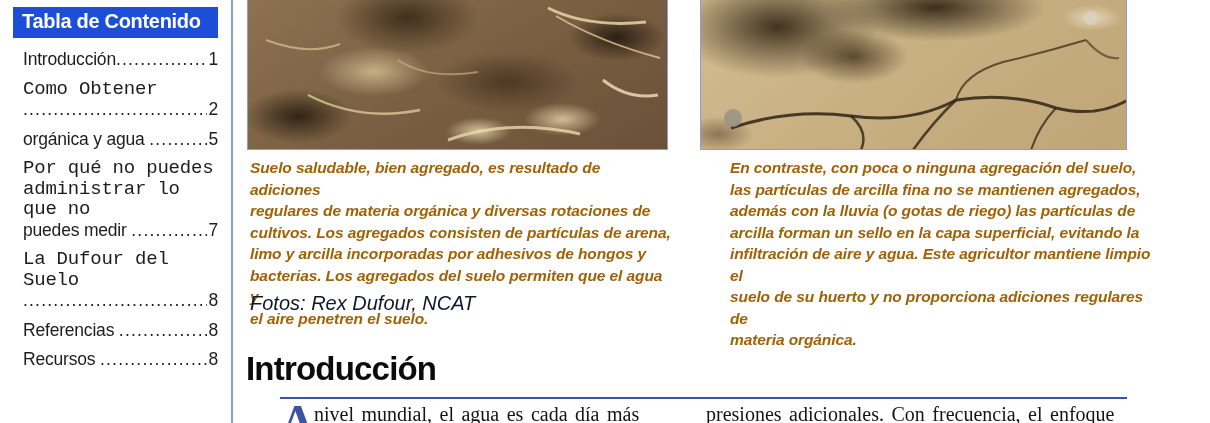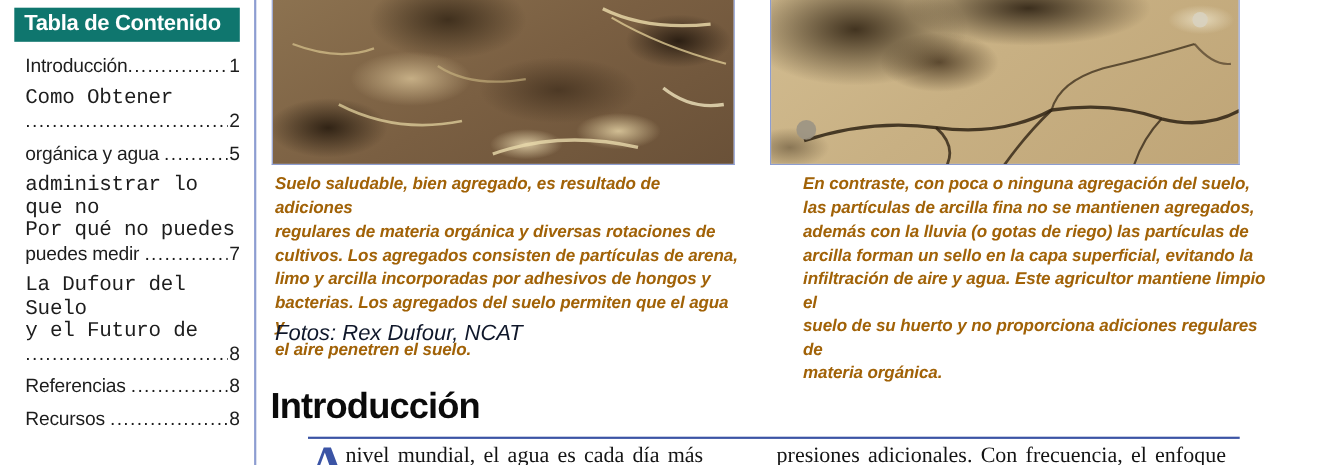--- a/index.html
+++ b/index.html
@@ -5,21 +5,21 @@
   * { margin:0; padding:0; box-sizing:border-box; }
   html,body { width:1210px; height:423px; }
   body {
     position:relative; overflow:hidden; background:#ffffff;
     font-family:"Liberation Sans", sans-serif; color:#1d1d1d;
   }
 
   
   .toc { position:absolute; left:13px; top:7px; width:205px; }
   .toc-header {
-    background:#0f766e; color:#ffffff; font-weight:bold; font-size:20px;
+    background:#1d4ed8; color:#ffffff; font-weight:bold; font-size:20px;
     padding:3px 6px 5px 9px; letter-spacing:-0.3px; width:205px;
   }
   .toc-list { padding:11px 0 0 10px; }
   .toc-entry { margin-bottom:9px; cursor:pointer; }
   .toc-line { font-size:19px; line-height:20.5px; letter-spacing:-0.2px;font-family:Liberation Mono, monospace; }
   .toc-leader { display:flex; align-items:baseline; font-size:17.5px; line-height:20.5px; letter-spacing:-0.2px; }
   .toc-leader .lbl { white-space:pre; }
   .toc-leader .dots { flex:1; overflow:hidden; white-space:nowrap; letter-spacing:1.2px; }
   .toc-leader .pg { padding-left:1px; }
 
@@ -105,32 +105,31 @@
 
     <div class="toc-entry">
       <div class="toc-leader">
           <span class="lbl">orgánica y agua </span>
           <span class="dots">........................................</span>
           <span class="pg">5</span>
         </div>
     </div>
 
     <div class="toc-entry">
+      <div class="toc-line">Por qué no puedes</div>
       <div class="toc-line">administrar lo que no</div>
-      <div class="toc-line">Por qué no puedes</div>
       <div class="toc-leader">
           <span class="lbl">puedes medir </span>
           <span class="dots">........................................</span>
           <span class="pg">7</span>
         </div>
     </div>
 
     <div class="toc-entry">
       <div class="toc-line">La Dufour del Suelo</div>
-      <div class="toc-line">y el Futuro de</div>
       <div class="toc-leader">
           <span class="dots">........................................</span>
           <span class="pg">8</span>
         </div>
     </div>
 
     <div class="toc-entry">
       <div class="toc-leader">
           <span class="lbl">Referencias </span>
           <span class="dots">........................................</span>

